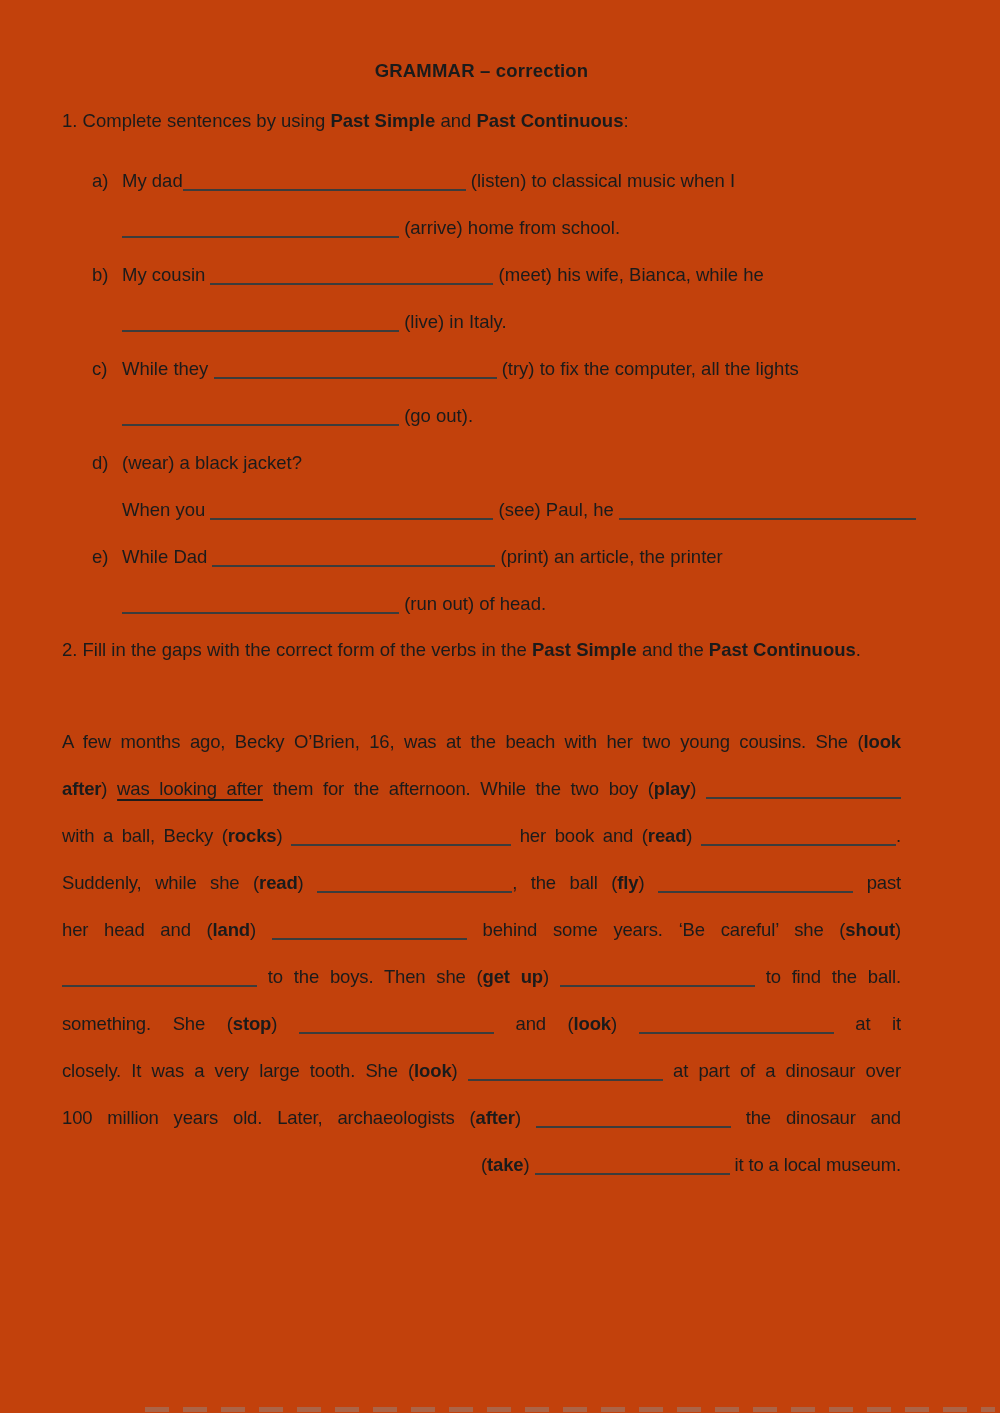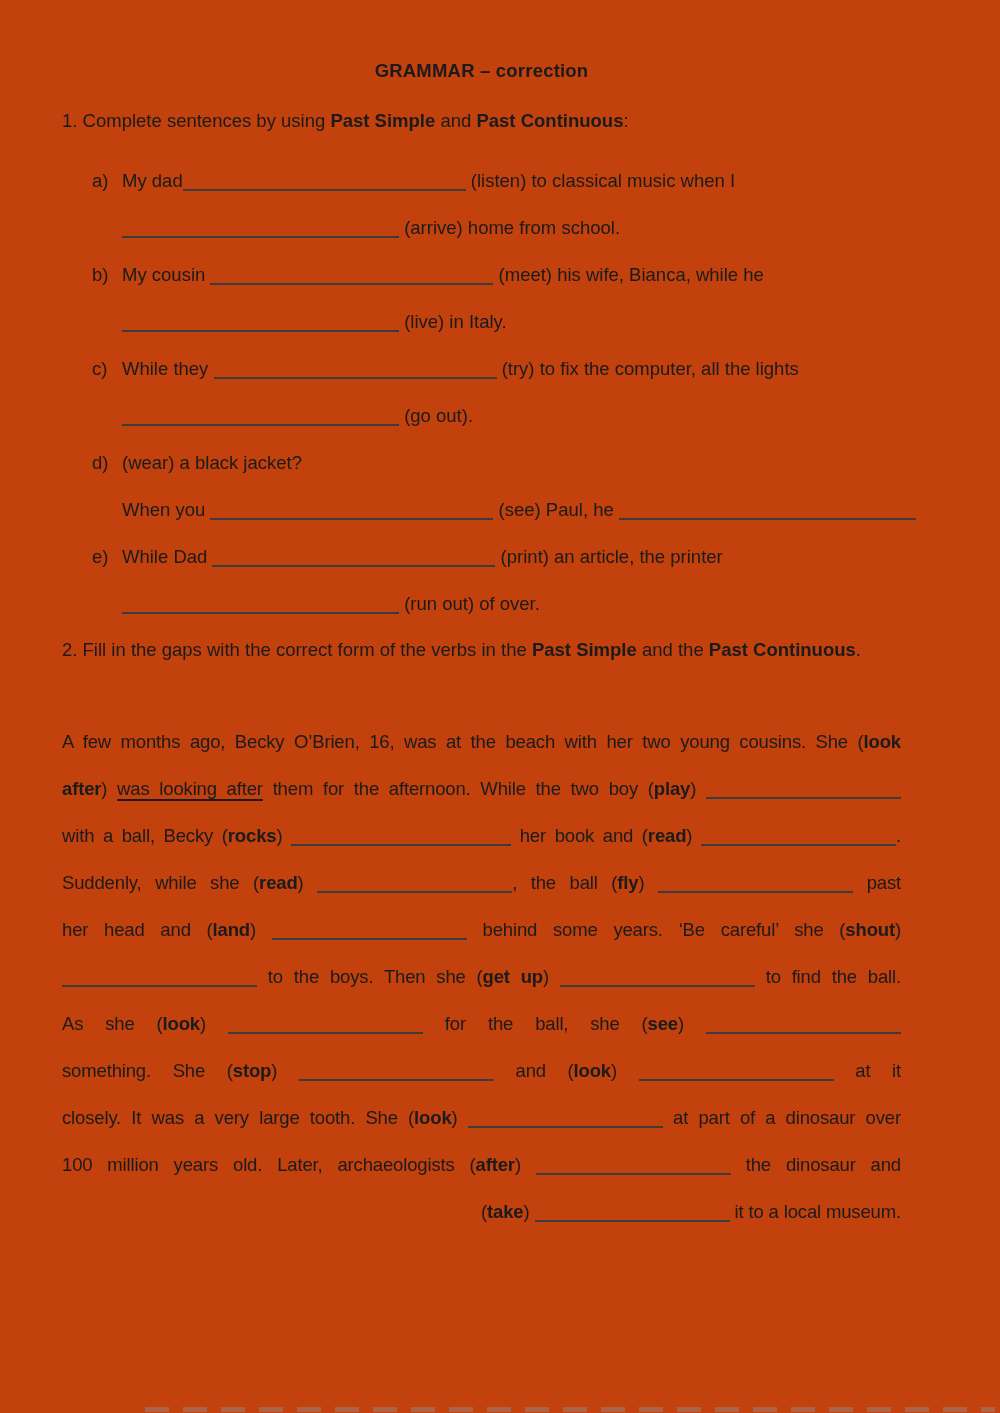--- a/index.html
+++ b/index.html
@@ -65,34 +65,33 @@
         <div class="line"><span class="blank" style="width: 277px;"></span><span class=""> (go out).</span></div>
       </div>
       <div class="item">
         <span class="item-label">d)</span>
         <div class="line"><span class="">(wear) a black jacket?</span></div>
         <div class="line"><span class="">When you </span><span class="blank" style="width: 283px;"></span><span class=""> (see) Paul, he </span><span class="blank" style="width: 297px;"></span></div>
       </div>
       <div class="item">
         <span class="item-label">e)</span>
         <div class="line"><span class="">While Dad </span><span class="blank" style="width: 283px;"></span><span class=""> (print) an article, the printer</span></div>
-        <div class="line"><span class="blank" style="width: 277px;"></span><span class=""> (run out) of over.</span></div>
+        <div class="line"><span class="blank" style="width: 277px;"></span><span class=""> (run out) of head.</span></div>
       </div>
     </div>
 
   <div class="instruction instr2"><span class="">2. Fill in the gaps with the correct form of the verbs in the </span><span class="b">Past Simple</span><span class=""> and the </span><span class="b">Past Continuous</span><span class="">.</span></div>
 
   <div class="para">
       <div class="pline j"><span class="">A few months ago, Becky O’Brien, 16, was at the beach with her two young cousins. She (</span><span class="b">look</span></div>
       <div class="pline j"><span class="b">after</span><span class="">) </span><span class=" u">was looking after</span><span class=""> them for the afternoon. While the two boy (</span><span class="b">play</span><span class="">) </span><span class="blank" style="width: 195px;"></span></div>
       <div class="pline j"><span class="">with a ball, Becky (</span><span class="b">rocks</span><span class="">) </span><span class="blank" style="width: 220px;"></span><span class=""> her book and (</span><span class="b">read</span><span class="">) </span><span class="blank" style="width: 195px;"></span><span class="">.</span></div>
       <div class="pline j"><span class="">Suddenly, while she (</span><span class="b">read</span><span class="">) </span><span class="blank" style="width: 195px;"></span><span class="">, the ball (</span><span class="b">fly</span><span class="">) </span><span class="blank" style="width: 195px;"></span><span class=""> past</span></div>
       <div class="pline j"><span class="">her head and (</span><span class="b">land</span><span class="">) </span><span class="blank" style="width: 195px;"></span><span class=""> behind some years. ‘Be careful’ she (</span><span class="b">shout</span><span class="">)</span></div>
       <div class="pline j"><span class="blank" style="width: 195px;"></span><span class=""> to the boys. Then she (</span><span class="b">get up</span><span class="">) </span><span class="blank" style="width: 195px;"></span><span class=""> to find the ball.</span></div>
-      <div class="pline j"><span class="">As she (</span><span class="b">look</span><span class="">) </span><span class="blank" style="width: 195px;"></span><span class=""> for the ball, she (</span><span class="b">see</span><span class="">) </span><span class="blank" style="width: 195px;"></span></div>
       <div class="pline j"><span class="">something. She (</span><span class="b">stop</span><span class="">) </span><span class="blank" style="width: 195px;"></span><span class=""> and (</span><span class="b">look</span><span class="">) </span><span class="blank" style="width: 195px;"></span><span class=""> at it</span></div>
       <div class="pline j"><span class="">closely. It was a very large tooth. She (</span><span class="b">look</span><span class="">) </span><span class="blank" style="width: 195px;"></span><span class=""> at part of a dinosaur over</span></div>
       <div class="pline j"><span class="">100 million years old. Later, archaeologists (</span><span class="b">after</span><span class="">) </span><span class="blank" style="width: 195px;"></span><span class=""> the dinosaur and</span></div>
       <div class="pline"><span class="">(</span><span class="b">take</span><span class="">) </span><span class="blank" style="width: 195px;"></span><span class=""> it to a local museum.</span></div>
     </div>
 
 </div>
 
 <div class="cutoff-strip"></div>
 

